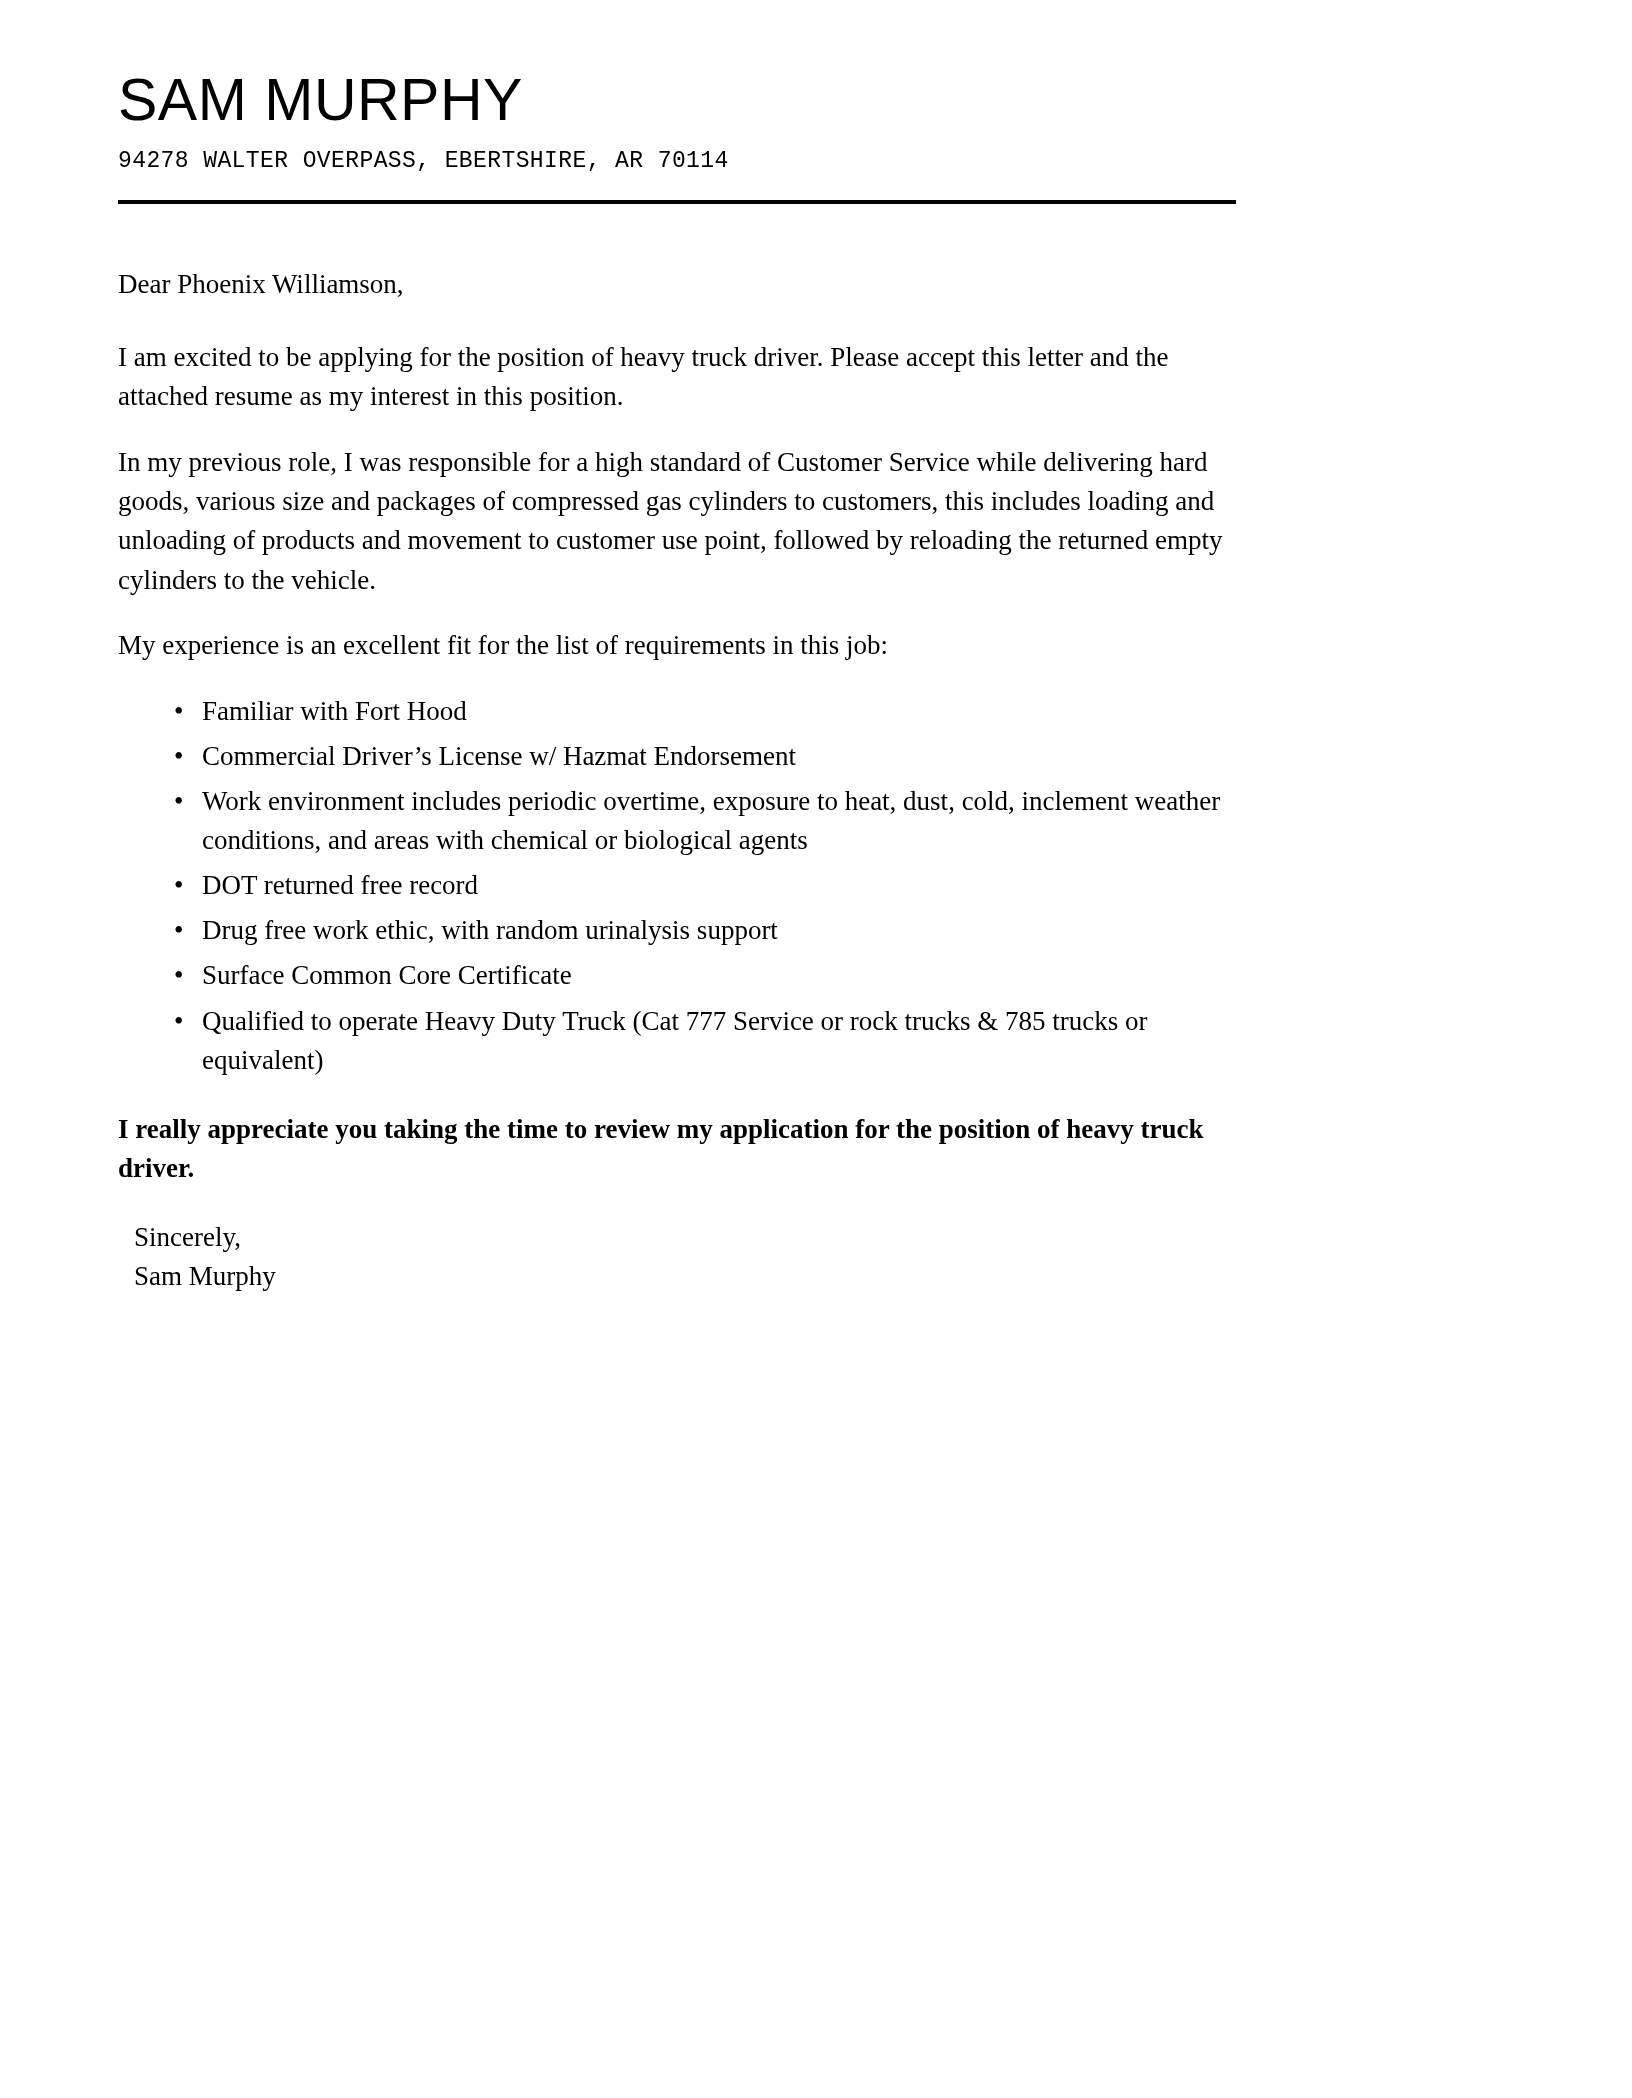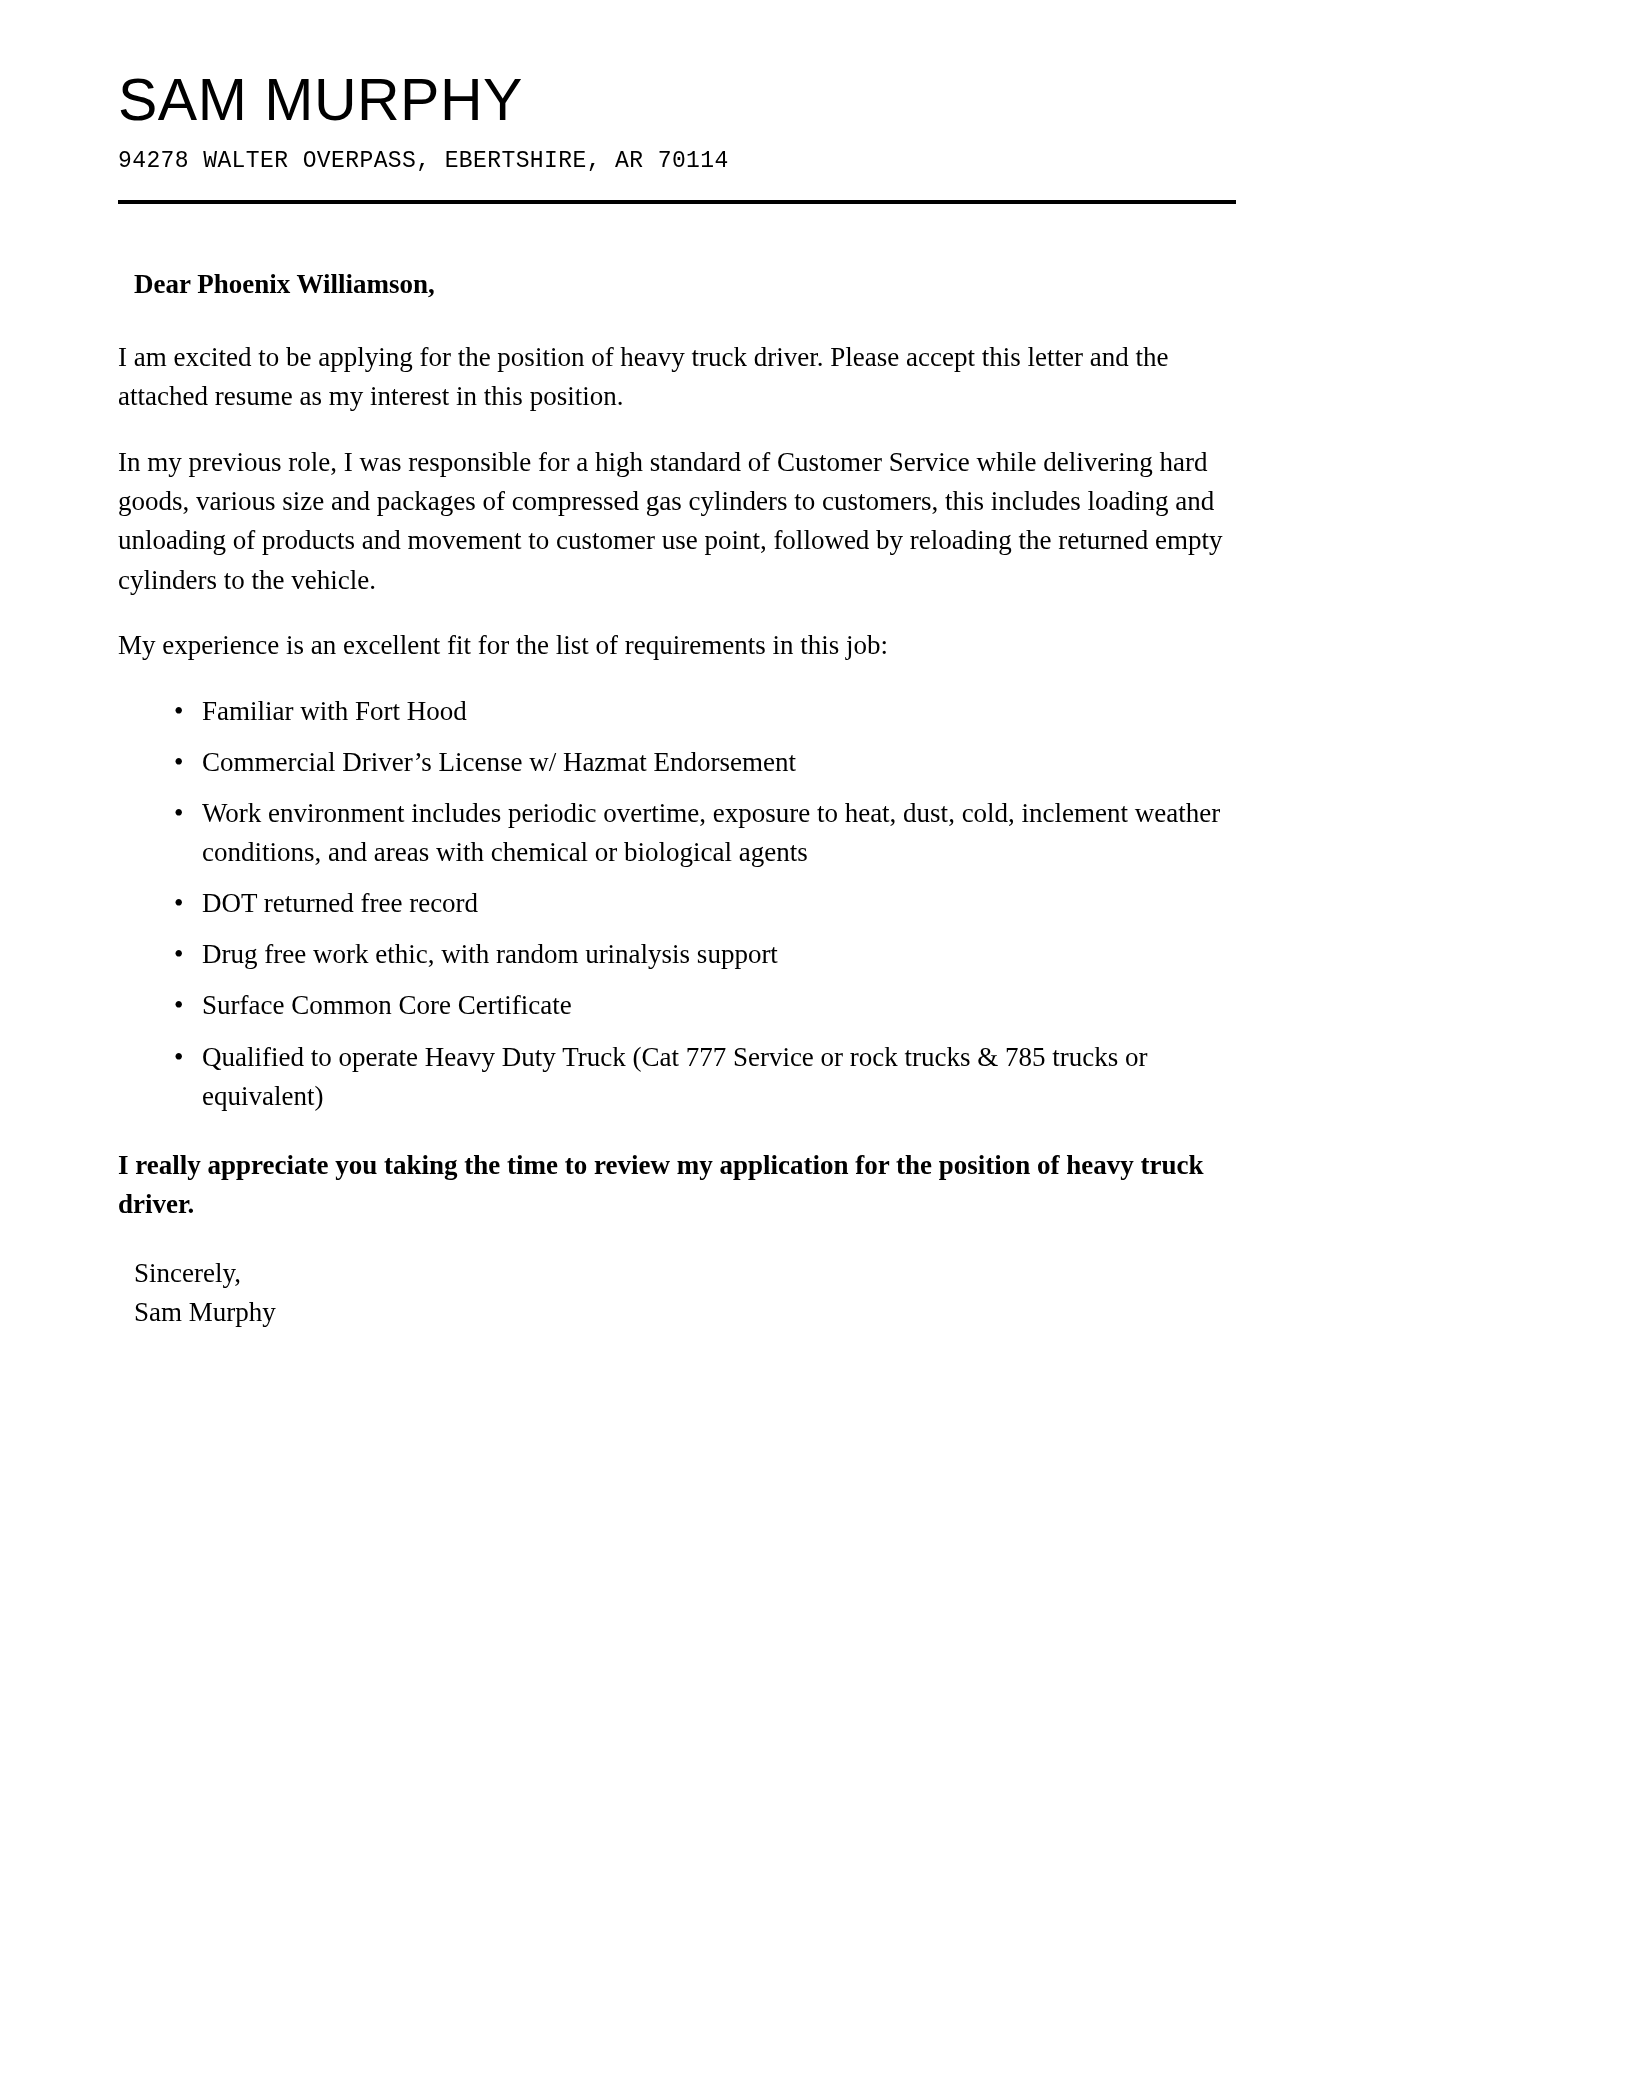--- a/index.html
+++ b/index.html
@@ -44,39 +44,39 @@
     border: 0;
     border-top: 4px solid #000000;
     margin: 26px 0 0 0;
     width: 100%;
   }
   .body-area {
     padding-top: 62px;
   }
   .salutation {
     font-size: 27px;
-    font-weight: bold;
-    margin: 0 0 34px 16px;
+    font-weight: normal;
+    margin: 0 0 34px 0;
     line-height: 1.4;
   }
   p.para {
     font-size: 27px;
     line-height: 1.46;
     margin: 0 0 26px 0;
     text-align: left;
   }
   ul.requirements {
     margin: 14px 0 30px 0;
     padding-left: 56px;
     list-style: none;
   }
   ul.requirements li {
     font-size: 27px;
     line-height: 1.45;
-    margin: 12px 0 6px 0;
+    margin: 0 0 6px 0;
     position: relative;
     padding-left: 28px;
   }
   ul.requirements li::before {
     content: "\2022";
     position: absolute;
     left: 0;
     top: 0;
     font-size: 27px;
     line-height: 1.45;

